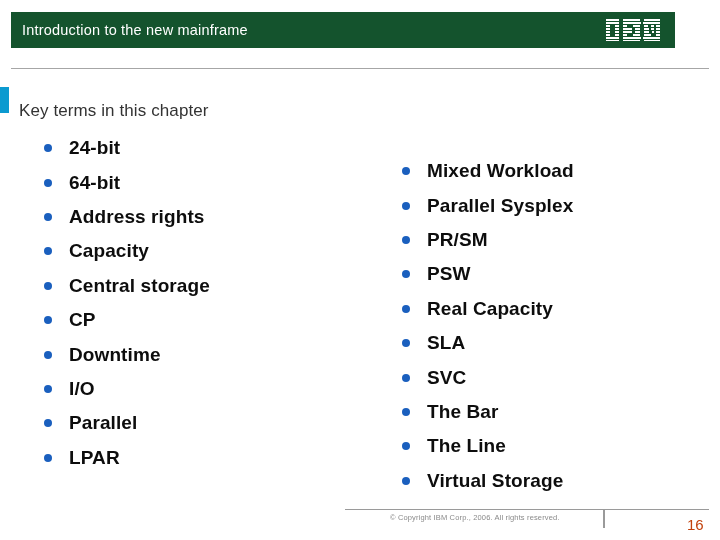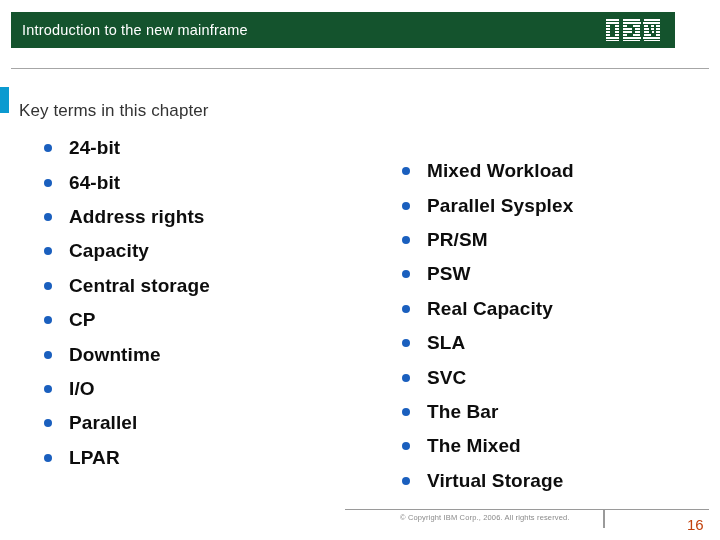--- a/index.html
+++ b/index.html
@@ -130,21 +130,21 @@
   .footer-tick {
     position: absolute;
     left: 603px;
     top: 510px;
     width: 2px;
     height: 18px;
     background: #9a9a9a;
   }
   .footer-copyright {
     position: absolute;
-    left: 400px;
+    left: 390px;
     top: 513px;
     font-size: 7.5px;
     color: #8a8a8a;
     white-space: nowrap;
     letter-spacing: 0.15px;
   }
   .footer-pagenum {
     position: absolute;
     left: 687px;
     top: 516px;
@@ -298,21 +298,21 @@
       <li class="term-item">
         <span class="bullet-dot"></span>
         <span class="term-label">SVC</span>
       </li>
       <li class="term-item">
         <span class="bullet-dot"></span>
         <span class="term-label">The Bar</span>
       </li>
       <li class="term-item">
         <span class="bullet-dot"></span>
-        <span class="term-label">The Mixed</span>
+        <span class="term-label">The Line</span>
       </li>
       <li class="term-item">
         <span class="bullet-dot"></span>
         <span class="term-label">Virtual Storage</span>
       </li>
     </ul>
   </div>
 
 </div>
 

